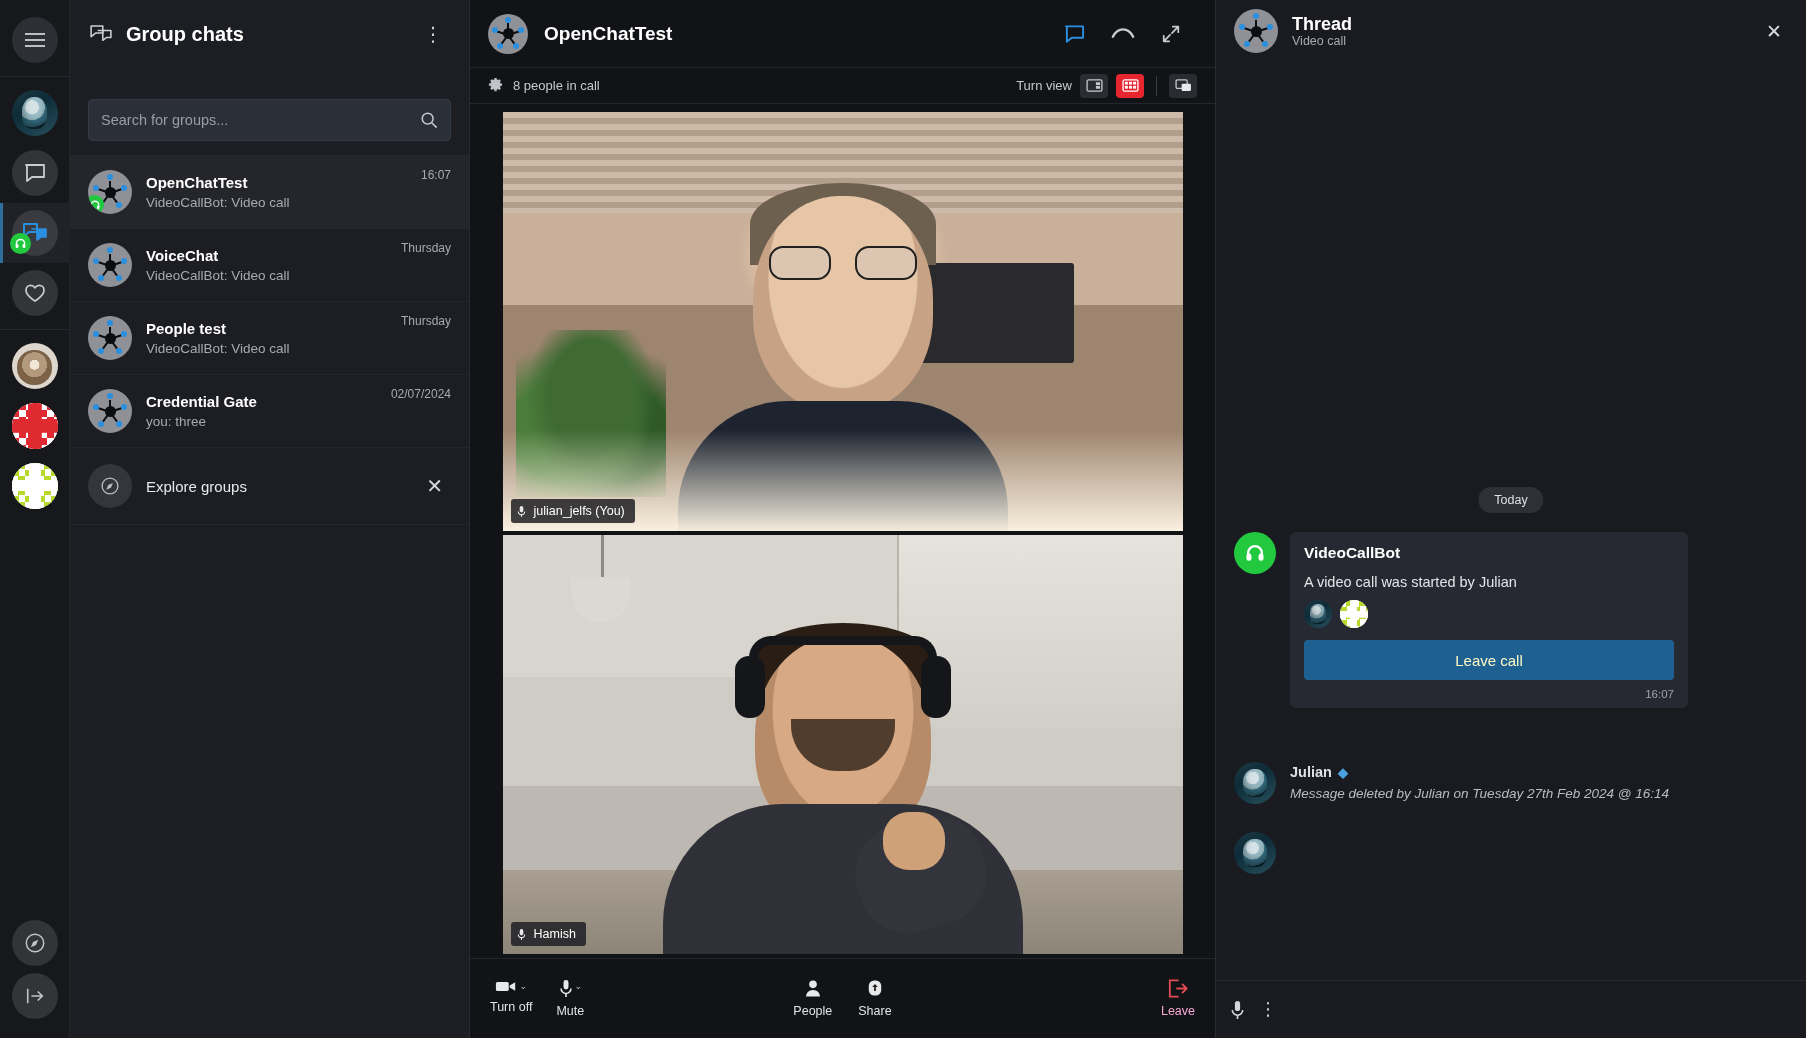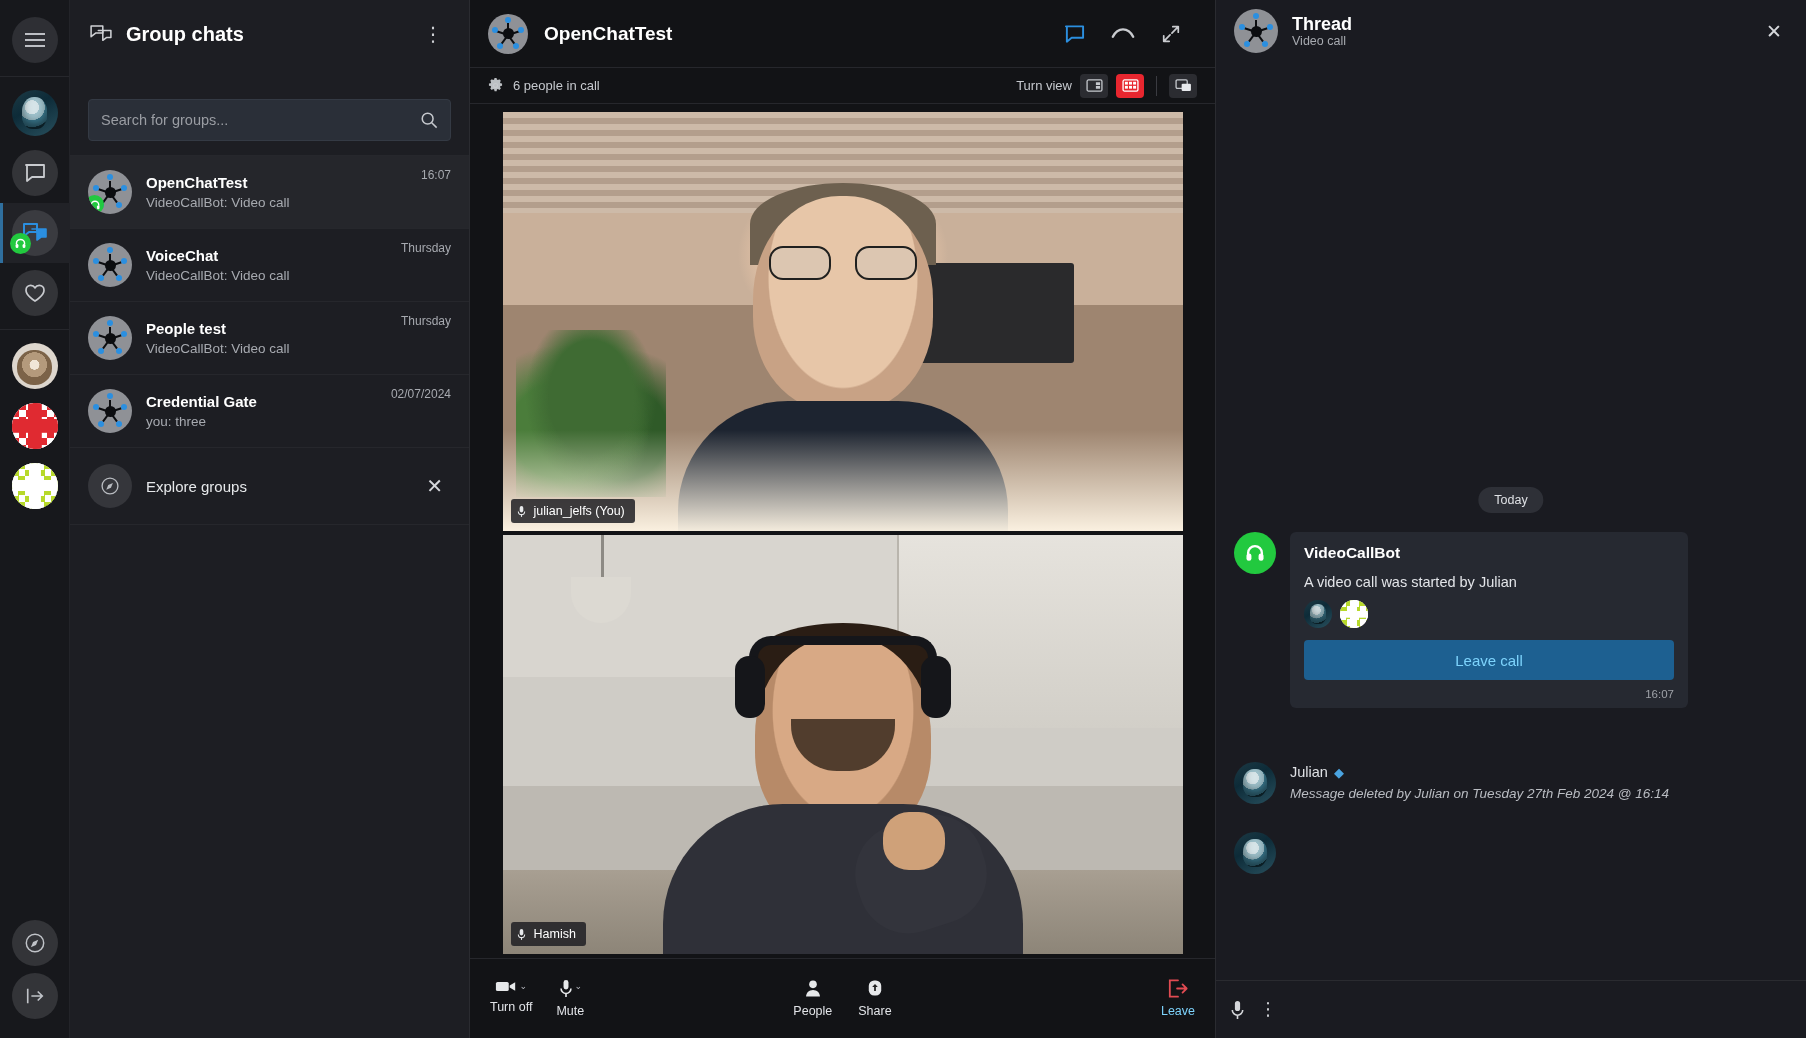--- a/index.html
+++ b/index.html
@@ -182,21 +182,21 @@
   .scene2 .beard { position:absolute; left:50%; top:44%; width:104px; height:52px; margin-left:-52px; border-radius:0 0 46px 46px; background:#3a2a1d; opacity:.85; }
   .scene2 .body { position:absolute; left:50%; bottom:0; width:360px; height:150px; margin-left:-180px; border-radius:120px 120px 0 0; background:#2f3038; }
   .scene2 .arm { position:absolute; left:52%; bottom:6%; width:130px; height:110px; border-radius:50px; background:#33343c; transform: rotate(-18deg); }
   .scene2 .hand { position:absolute; left:56%; bottom:20%; width:62px; height:58px; border-radius:26px; background:#cfa179; }
 
   .controls { height: 80px; border-top: 1px solid #26272c; display: flex; align-items: center; position: relative; }
   .ctrl { display: flex; flex-direction: column; align-items: center; gap: 6px; color: #e2e4e8; font-size: 12.5px; }
   .ctrl-left { position: absolute; left: 20px; display: flex; gap: 24px; }
   .ctrl-mid { margin: 0 auto; display: flex; gap: 26px; }
   .ctrl-right { position: absolute; right: 20px; }
-  .ctrl-right .ctrl { color: #7dd3fc; }
+  .ctrl-right .ctrl { color: #f9a8d4; }
   .cg { display: flex; align-items: flex-start; gap: 2px; }
   .chev { font-size: 9px; color: #b7bac0; margin-top: 2px; }
 
   
   .thread {
     width: 591px; flex: 0 0 591px; background: #1a1b21;
     display: flex; flex-direction: column; border-left: 1px solid #2a2b30; position: relative;
   }
   .th-header { height: 62px; display: flex; align-items: center; gap: 14px; padding: 0 18px; }
   .th-title { font-size: 18px; font-weight: bold; color: #fff; line-height: 1.15; }
@@ -208,25 +208,25 @@
     background: #2e3037; color: #dfe1e5; font-size: 12.5px; padding: 6px 16px; border-radius: 13px;
   }
   .msg { position: absolute; display: flex; gap: 14px; }
   .msg-av { width: 42px; height: 42px; border-radius: 50%; flex: 0 0 42px; overflow: hidden; }
   .bubble { background: #262931; border-radius: 6px; padding: 12px 14px 8px; position: relative; }
   .bot-name { font-size: 15.5px; font-weight: bold; color: #fff; margin-bottom: 12px; }
   .bot-text { font-size: 14.5px; color: #e3e5e9; margin-bottom: 10px; }
   .partic { display: flex; gap: 8px; margin-bottom: 12px; }
   .partic span { width: 28px; height: 28px; border-radius: 50%; display: block; overflow: hidden; }
   .leavecall {
-    background: #1d6091; color: #7dd3fc; height: 40px; border-radius: 4px;
+    background: #1d6091; color: #fef9c3; height: 40px; border-radius: 4px;
     display: flex; align-items: center; justify-content: center; font-size: 15px; min-width: 370px;
   }
   .bubble-time { text-align: right; font-size: 11.5px; color: #9fa2a8; margin-top: 8px; }
-  .msg-name { font-size: 14.5px; font-weight: normal; color: #dfe1e5; display: flex; align-items: center; gap: 6px; }
+  .msg-name { font-size: 14.5px; font-weight: bold; color: #dfe1e5; display: flex; align-items: center; gap: 6px; }
   .deleted { font-style: italic; font-size: 13.5px; color: #b9bcc2; margin-top: 6px; }
   .gem { color: #4aa3e0; font-size: 13px; }
 
   .composer { height: 58px; border-top: 1px solid #2a2b30; display: flex; align-items: center; gap: 14px; padding: 0 14px; }
   .composer-box {
     flex: 1; height: 38px; background: #2a2f38; border: 1px solid #343a44; border-radius: 4px;
     display: flex; align-items: center; padding: 0 12px;
   }
   .composer-box input { flex:1; background: transparent; border:0; outline:none; color:#d8dade; font-size:14px; font-family: inherit; }
   .composer-box input::placeholder { color: #9a9da3; }
@@ -480,21 +480,21 @@
       </div>
     </div>
 
     <div class="subbar">
       <span>
         <svg width="15" height="15" viewBox="0 0 16 16">
             <path fill="#c6c9ce" d="M8 5.2A2.8 2.8 0 108 10.8 2.8 2.8 0 008 5.2zm0 4.3a1.5 1.5 0 110-3 1.5 1.5 0 010 3z"></path>
             <path fill="#c6c9ce" d="M9.1 0H6.9l-.3 1.7-1.1.5L4 1.3 2.4 2.9l.9 1.5-.5 1.1L1 5.8v2.4l1.8.3.5 1.1-.9 1.5 1.6 1.6 1.5-.9 1.1.5.4 1.7h2.2l.3-1.7 1.1-.5 1.5.9 1.6-1.6-.9-1.5.5-1.1 1.7-.3V5.8l-1.7-.3-.5-1.1.9-1.5-1.6-1.6-1.5.9-1.1-.5z" opacity=".95"></path>
           </svg>
       </span>
-      <span>6 people in call</span>
+      <span>8 people in call</span>
       <div class="subbar-right">
         <span>Turn view</span>
         <div class="viewbtn">
           <svg width="17" height="13" viewBox="0 0 18 14">
               <rect x="1" y="1" width="16" height="12" rx="1.5" fill="none" stroke="#c6c9ce" stroke-width="1.4"></rect>
               <rect x="10.5" y="3.5" width="4.5" height="3" fill="#c6c9ce"></rect>
               <rect x="10.5" y="7.5" width="4.5" height="3" fill="#c6c9ce"></rect>
             </svg>
         </div>
         <div class="viewbtn active">

